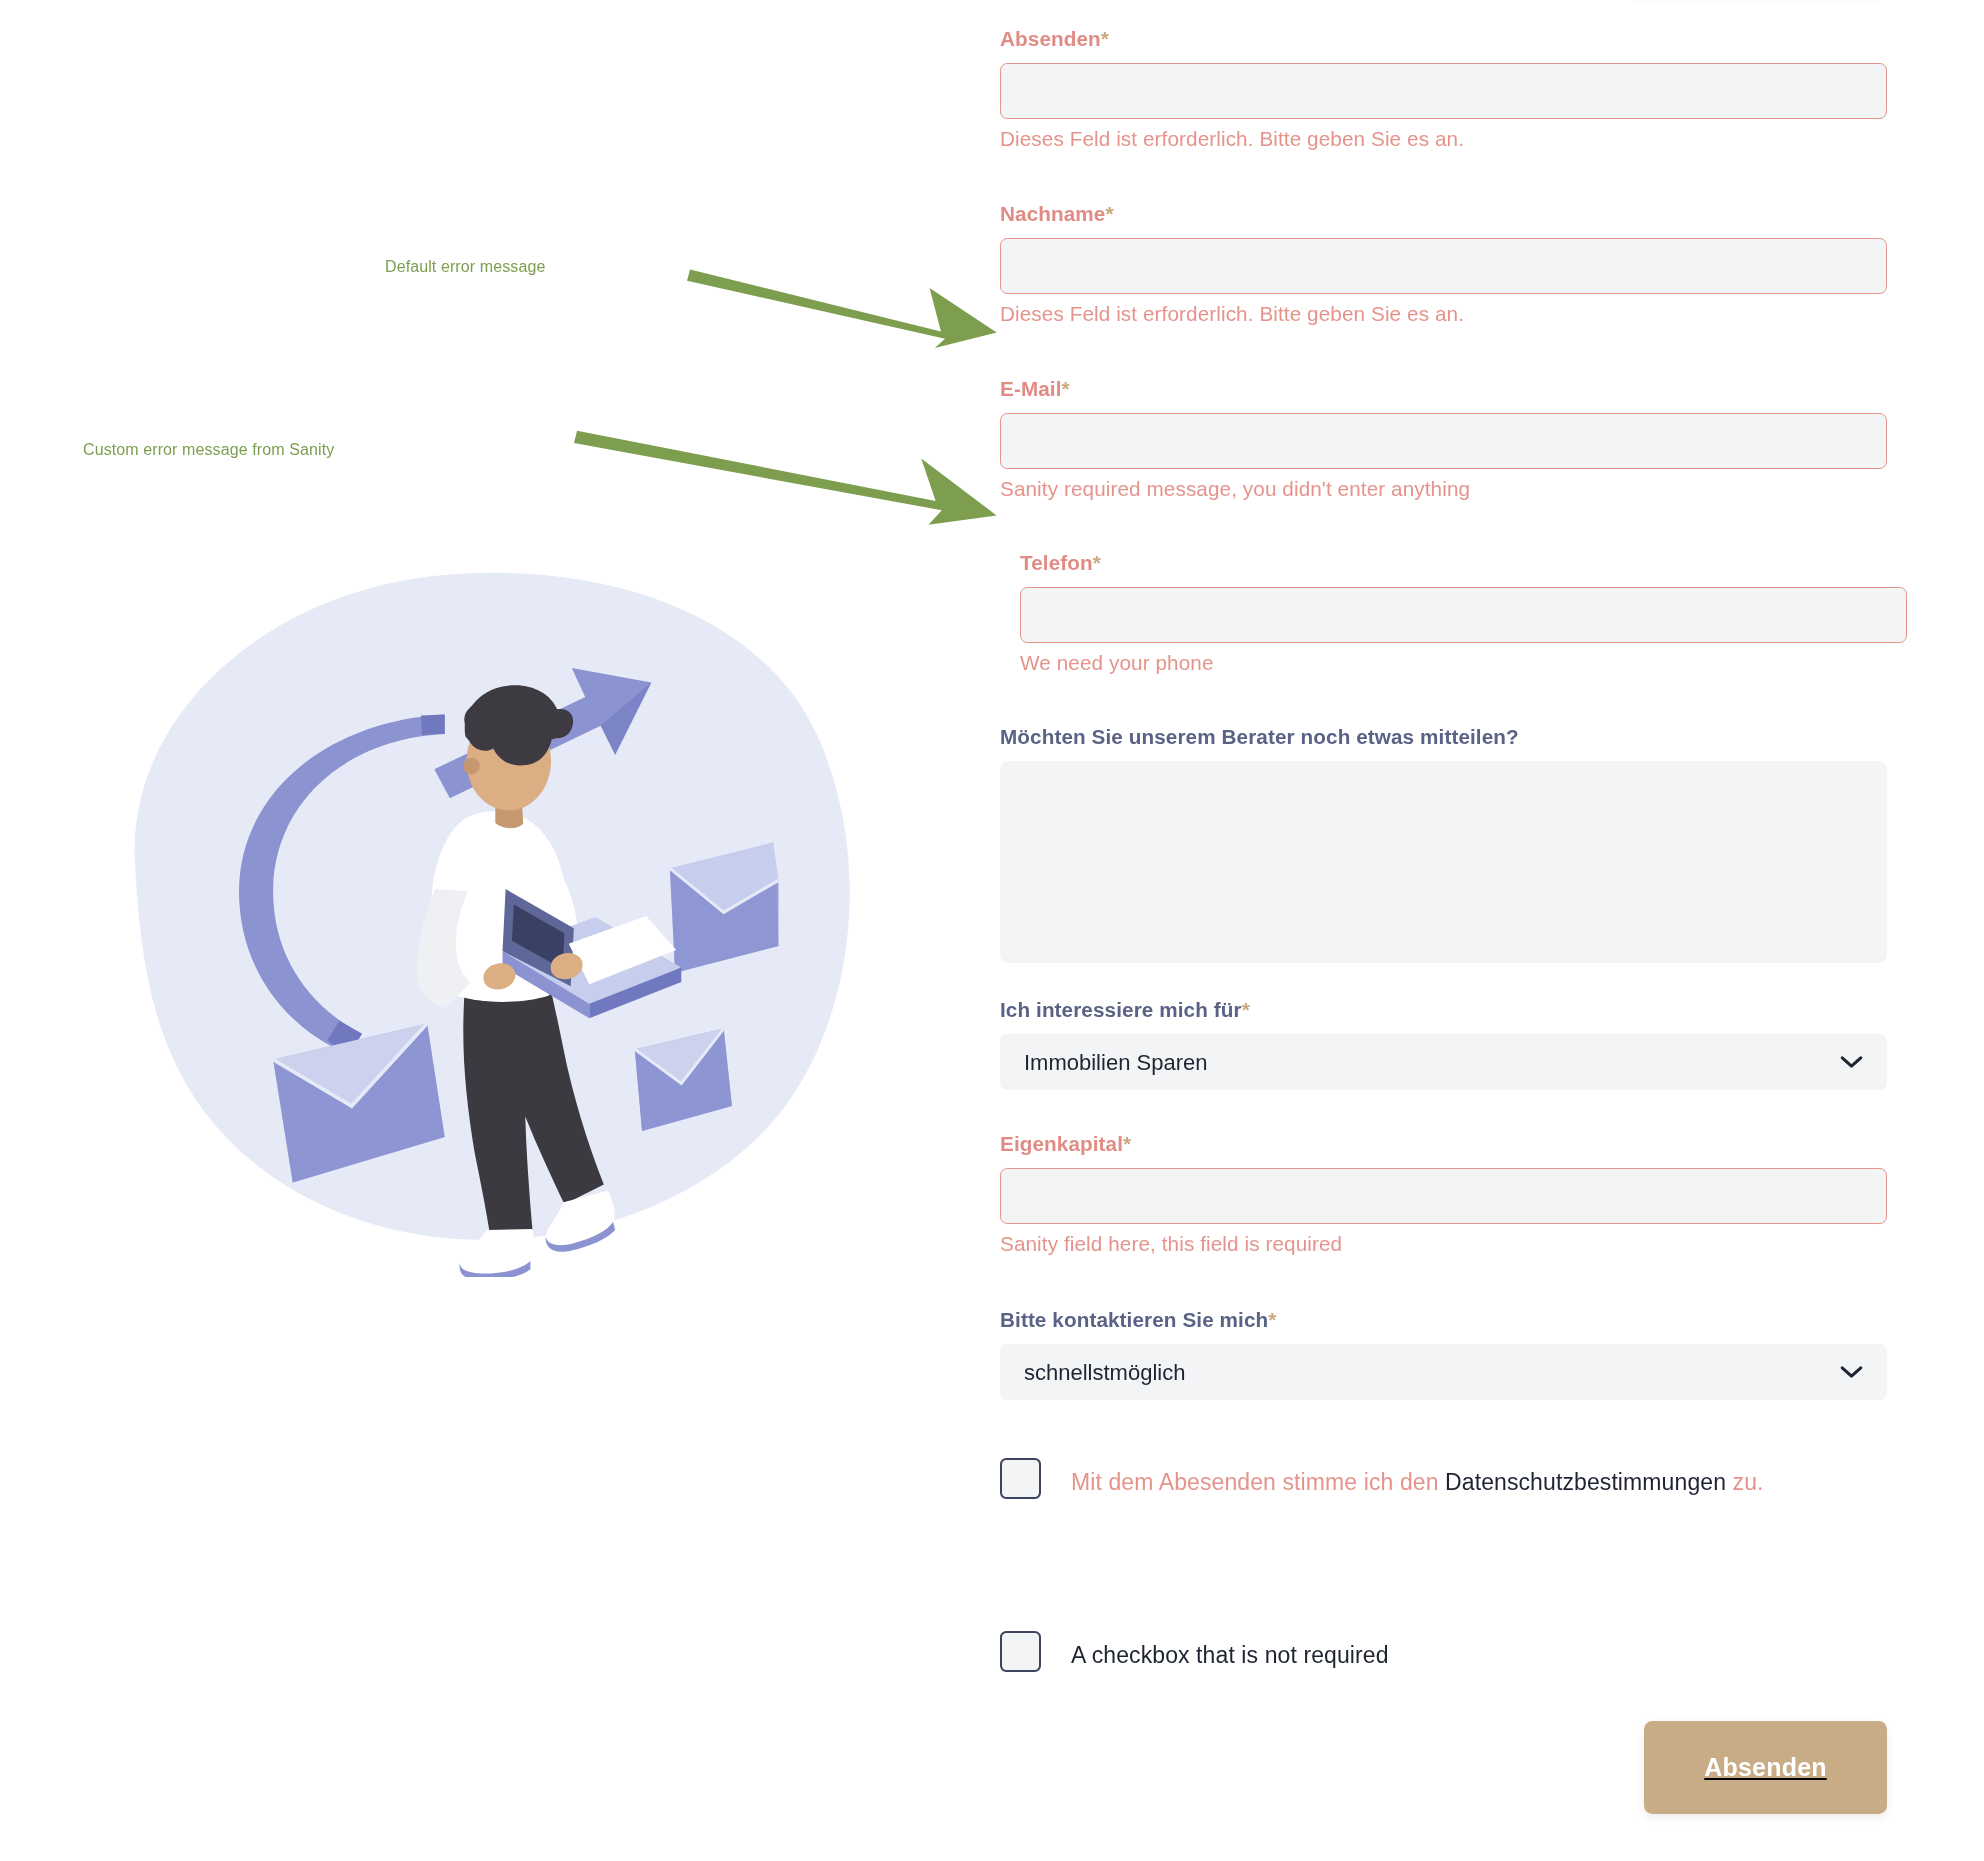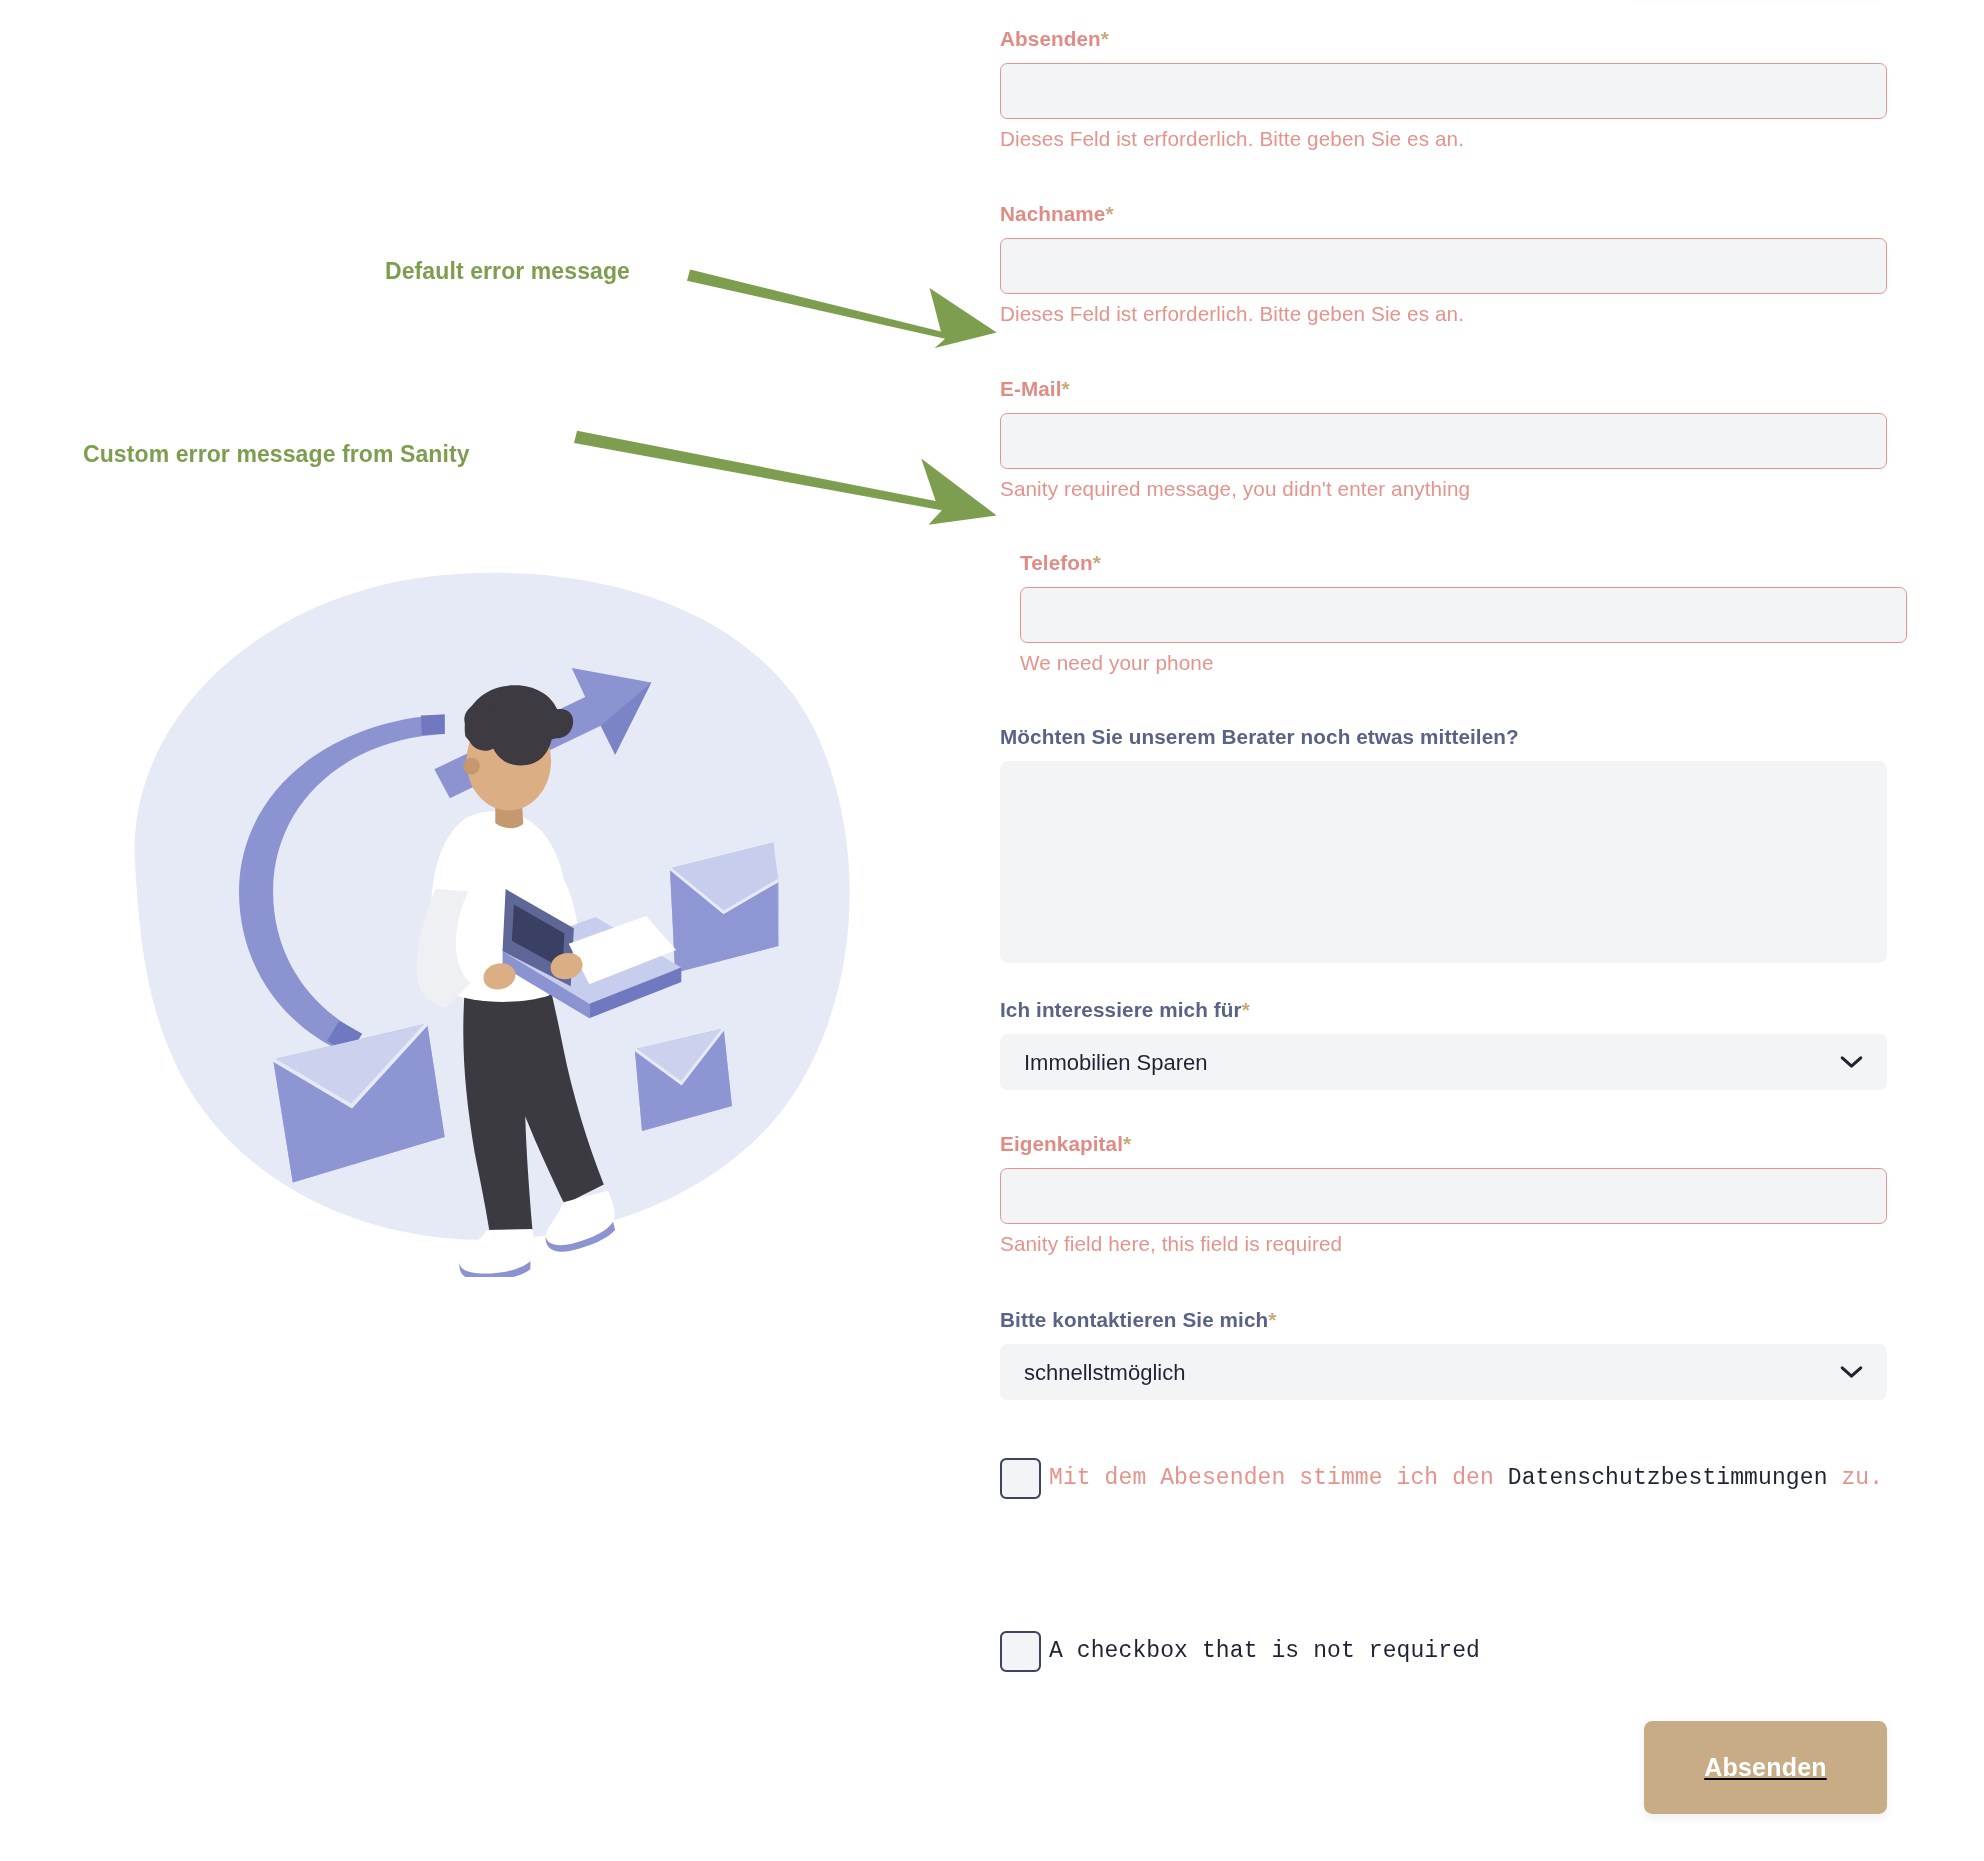--- a/index.html
+++ b/index.html
@@ -37,22 +37,22 @@
     top: 527px;
     width: 899px;
     height: 750px;
   }
   .illustration-wrap svg { display: block; width: 100%; height: 100%; }
 
   
   .annotation {
     position: absolute;
     color: #7d9e4f;
-    font-weight: bold;
-    font-size: 23px;
+    font-weight: normal;
+    font-size: 16px;
     letter-spacing: 0.1px;
     white-space: nowrap;
   }
   #anno-default  { left: 385px; top: 258px; }
   #anno-custom   { left: 83px; top: 441px; }
 
   .anno-arrow { position: absolute; pointer-events: none; }
   #arrow-1 { left: 687px; top: 256px;  width: 320px; height: 93px; }
   #arrow-2 { left: 574px; top: 414px;  width: 434px; height: 114px; }
   .anno-arrow svg { display: block; width: 100%; height: 100%; }
@@ -147,23 +147,22 @@
     width: 23px;
     height: 13.4px;
     pointer-events: none;
   }
   .select-chevron svg { display: block; width: 100%; height: 100%; }
 
   
   .check-row {
     position: relative;
     display: flex;
-    align-items: center;
-    gap: 8px;
-    font-family: Liberation Mono, monospace;
+    align-items: flex-end;
+    gap: 30px;
   }
   .checkbox-ui {
     flex: 0 0 auto;
     width: 41px;
     height: 41px;
     background: #f3f4f6;
     border: 2.1px solid #3d4460;
     border-radius: 6.2px;
     cursor: pointer;
   }

